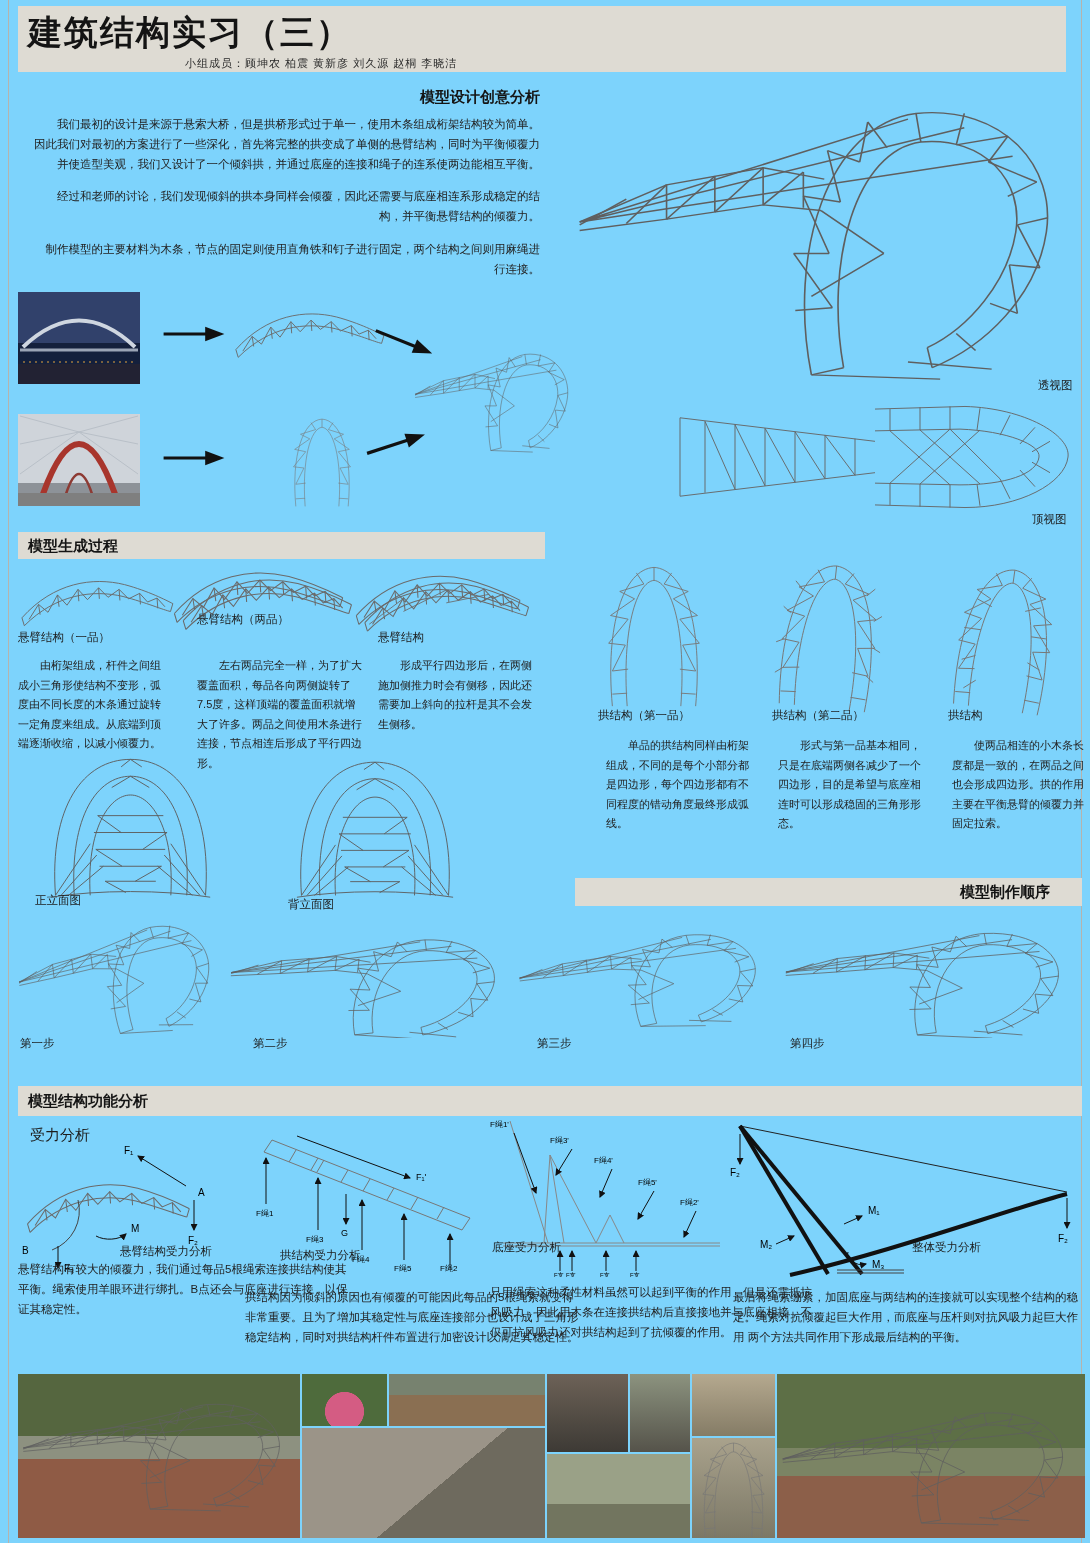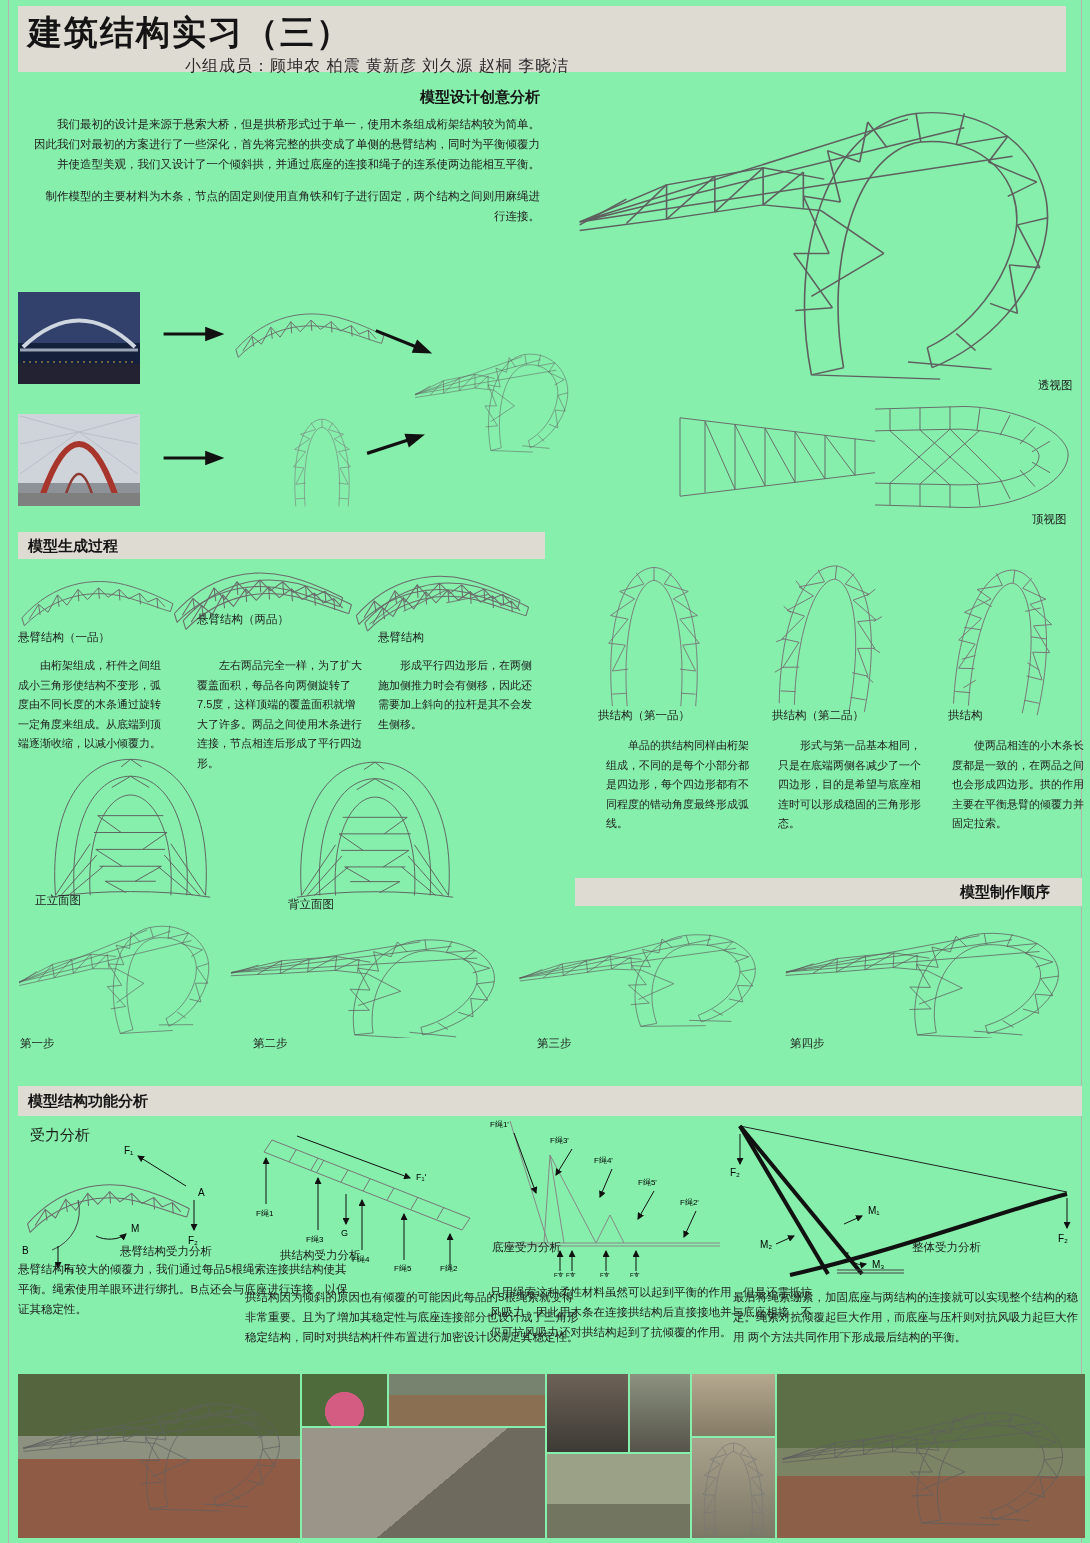--- a/index.html
+++ b/index.html
@@ -1,21 +1,21 @@
 <!DOCTYPE html>
 <html><head>
 <meta charset="utf-8">
 <style>
   html,body{margin:0;padding:0;background:#e9e9e9;}
-  #poster{position:relative;width:1090px;height:1543px;background:#86efac;
+  #poster{position:relative;width:1090px;height:1543px;background:#7dd3fc;
     font-family:"Liberation Sans","DejaVu Sans",sans-serif;color:#1c1c1c;overflow:hidden;}
   .vline{position:absolute;top:0;bottom:0;width:1px;background:#b5b3ad;}
   .graybar{position:absolute;background:#dedbd3;}
   .h1{position:absolute;font-size:34px;font-weight:bold;letter-spacing:2px;color:#141414;}
-  .members{position:absolute;font-size:16px;color:#2a2a2a;letter-spacing:1px;}
+  .members{position:absolute;font-size:11px;color:#2a2a2a;letter-spacing:1px;}
   .sechead{font-size:15px;font-weight:bold;color:#141414;}
   .abs{position:absolute;}
   .para{font-size:11.5px;line-height:1.72;text-indent:2em;color:#222;}
   .smallpara{font-size:11px;line-height:1.78;text-indent:2em;color:#222;}
   .figlabel{position:absolute;font-size:11.5px;color:#1c1c1c;}
   .barlabel{position:absolute;font-size:15px;font-weight:bold;color:#141414;}
   svg{display:block;}
   .ph{position:absolute;}
   .wfstroke use{stroke:#d8c49a;}
   text{font-family:"Liberation Sans","DejaVu Sans",sans-serif;}
@@ -96,20 +96,21 @@
   <div class="vline" style="left:8px;"></div>
   <div class="vline" style="left:1081px;"></div>
 
   <div class="graybar" style="left:18px;top:6px;width:1048px;height:66px;"></div>
   <div class="h1" style="left:28px;top:10px;">建筑结构实习（三）</div>
   <div class="members" style="left:185px;top:56px;">小组成员：顾坤农  柏震  黄新彦  刘久源  赵桐  李晓洁</div>
 
   <div class="abs" style="left:18px;top:88px;width:522px;text-align:right;">
     <div class="sechead" style="margin-bottom:8px;">模型设计创意分析</div>
     <p class="para" style="margin:0 0 13px 8px;">我们最初的设计是来源于悬索大桥，但是拱桥形式过于单一，使用木条组成桁架结构较为简单。因此我们对最初的方案进行了一些深化，首先将完整的拱变成了单侧的悬臂结构，同时为平衡倾覆力并使造型美观，我们又设计了一个倾斜拱，并通过底座的连接和绳子的连系使两边能相互平衡。</p>
+    <p class="para" style="margin:0 0 13px 0;">经过和老师的讨论，我们发现倾斜的拱本身同样会倾覆，因此还需要与底座相连系形成稳定的结构，并平衡悬臂结构的倾覆力。</p>
     <p class="para" style="margin:0;">制作模型的主要材料为木条，节点的固定则使用直角铁和钉子进行固定，两个结构之间则用麻绳进行连接。</p>
   </div>
 
   <div class="ph" style="left:18px;top:292px;width:122px;height:92px;background:linear-gradient(to bottom,#31416b 0 55%,#14203c 55% 78%,#223 78% 100%);">
     <svg width="122" height="92" viewBox="0 0 122 92">
         <path d="M5,55 Q61,2 117,55" stroke="#cfd6e0" stroke-width="4" fill="none"></path>
         <line x1="2" y1="58" x2="120" y2="58" stroke="#9aa4b5" stroke-width="3"></line>
         <path d="M5,70 L117,70" stroke="#e3a23c" stroke-width="1" stroke-dasharray="2 4"></path>
       </svg>
   </div>

